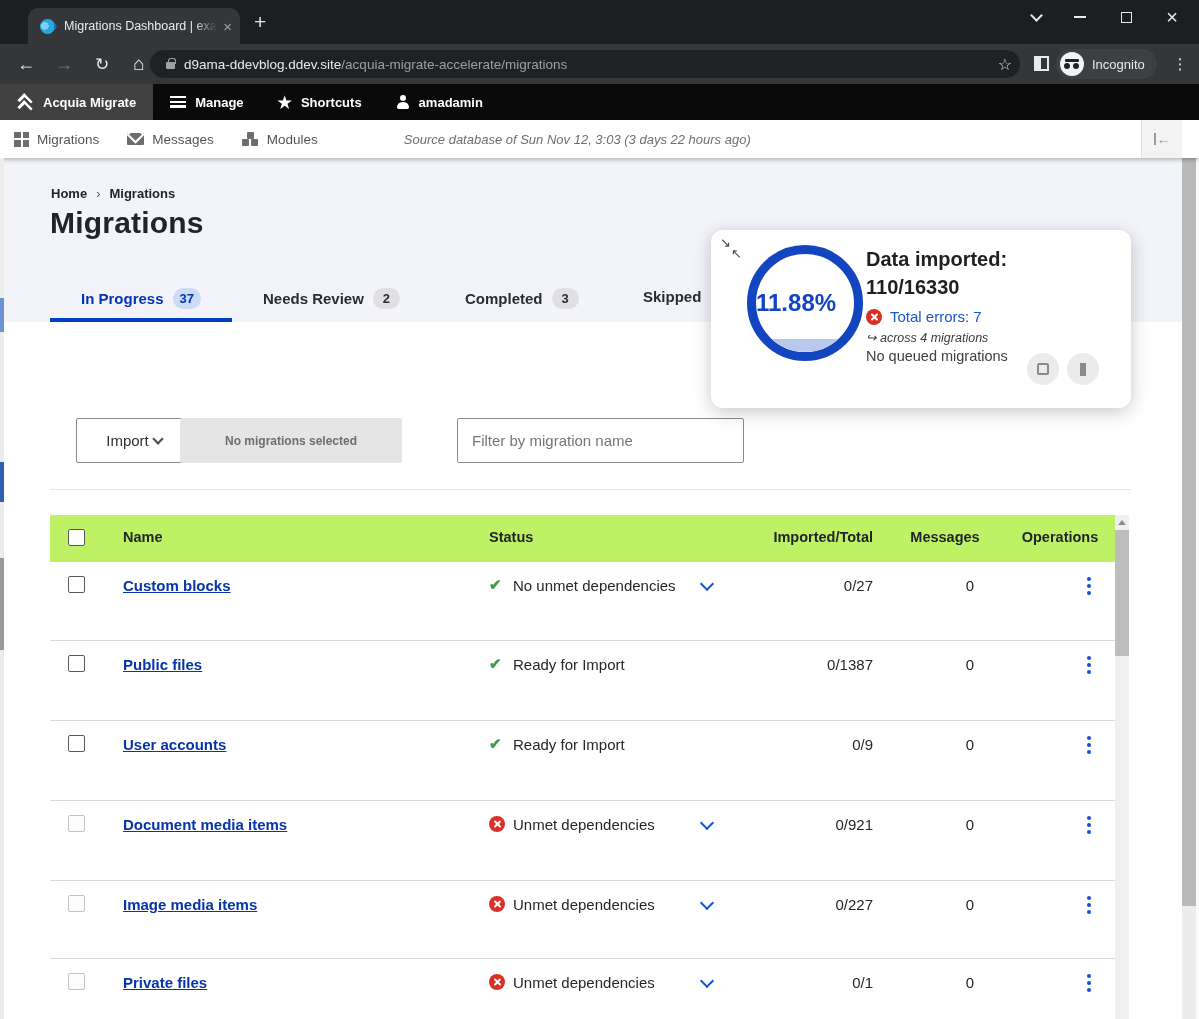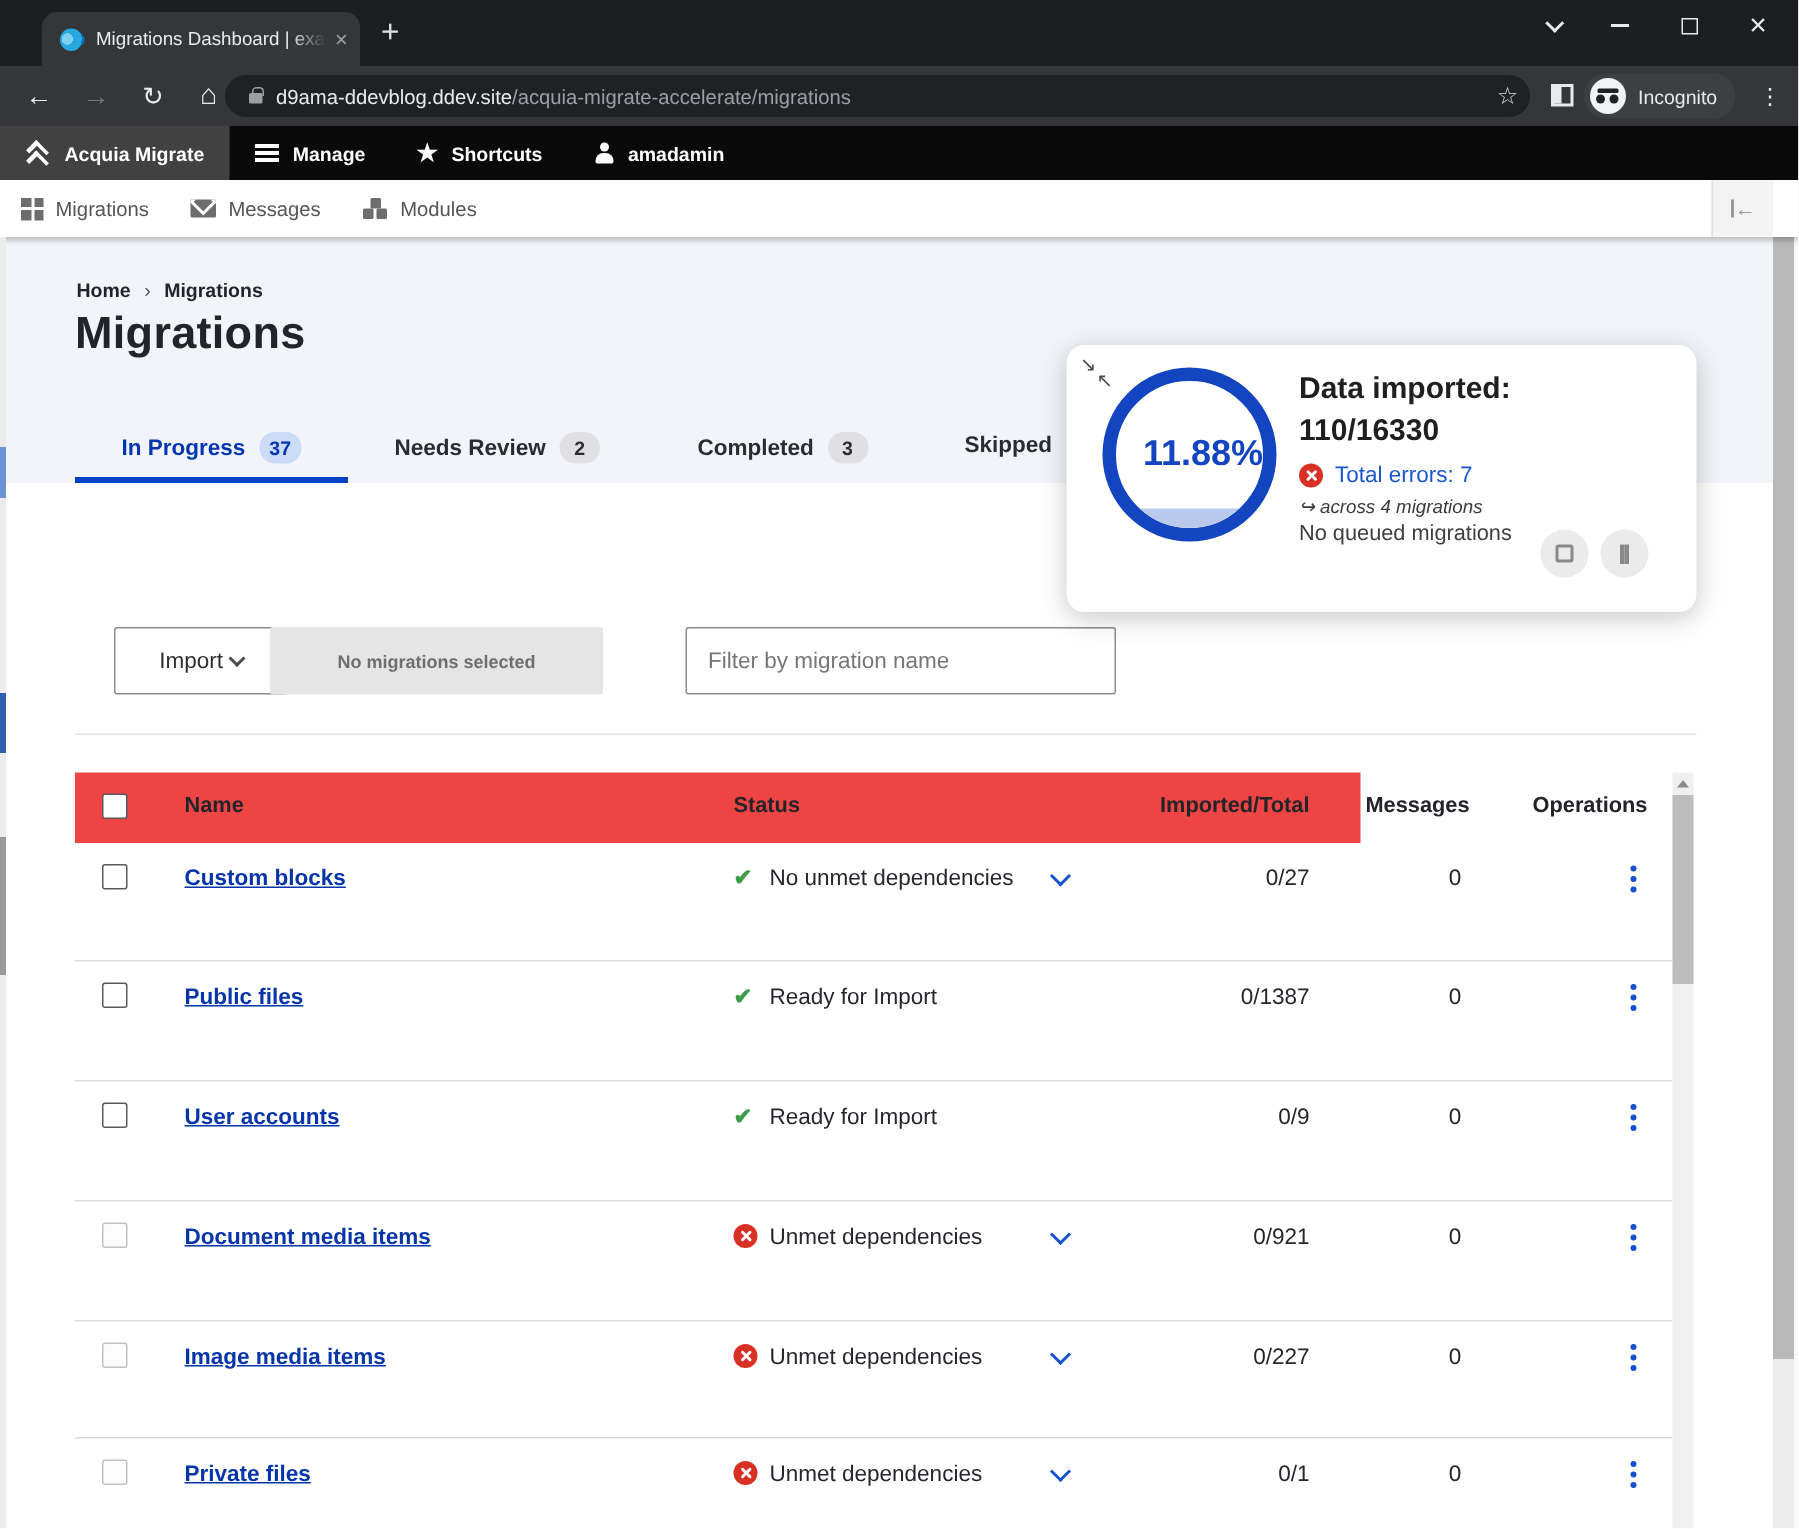--- a/index.html
+++ b/index.html
@@ -98,21 +98,21 @@
                 border-radius:2px; font-size:15px; color:#2f2f2f; display:flex; align-items:center; justify-content:center; gap:5px; font-family:inherit; }
   .btn-import i { width:8px; height:8px; border-right:2px solid #4a4a4a; border-bottom:2px solid #4a4a4a; transform:rotate(45deg); margin-top:-4px; }
   .btn-disabled { position:absolute; left:180px; top:260px; width:222px; height:45px; background:#e5e5e5; border:none; border-radius:2px;
                   font-size:12px; font-weight:bold; color:#6e6e6e; font-family:inherit; }
   .filter-input { position:absolute; left:457px; top:260px; width:287px; height:45px; border:1px solid #8c8c8c; border-radius:2px;
                   font-size:15px; padding:12px 14px; color:#333; font-family:inherit; }
   .filter-input::placeholder { color:#767676; opacity:1; }
 
   
   .tbl { position:absolute; left:50px; top:357px; width:1079px; height:504px; }
-  .thead { position:absolute; left:0; top:0; width:857px; height:47px; background:#ef4444;padding-left:45px; }
+  .thead { position:absolute; left:0; top:0; width:1065px; height:47px; background:#bef264;padding-left:45px; }
   .th { position:absolute; top:14px; font-size:14.5px; font-weight:bold; color:#232429; }
   .cb { position:absolute; width:17px; height:17px; border:1.5px solid #5a5a5a; border-radius:2px; background:#fff; }
   .cb.dim { border-color:#c2c2c2; background:#fcfcfc; }
   .trow { position:absolute; left:0; width:1065px; background:#fff; border-top:1px solid #dadada; }
   .trow.first { border-top:none; }
   .rname { position:absolute; left:73px; top:15px; font-size:15px; color:#0535a9; text-decoration:underline;font-weight:bold; }
   .st-ok { position:absolute; left:439px; top:14px; color:#3f9d49; font-size:15px; font-weight:bold; }
   .st-err { position:absolute; left:439px; top:15px; width:16px; height:16px; border-radius:50%; background:#d93025; }
   .st-err::before, .st-err::after { content:""; position:absolute; left:3.5px; top:7px; width:9px; height:2px; background:#fff; border-radius:1px; }
   .st-err::before { transform:rotate(45deg); } .st-err::after { transform:rotate(-45deg); }
@@ -131,22 +131,22 @@
   
   .page-sb { position:absolute; left:1182px; top:120px; width:14px; height:899px; background:#ececec; }
   .page-sb .thumb { position:absolute; left:0; top:6px; width:14px; height:780px; background:#b9b9b9; }
   .right-sliver { position:absolute; left:1196px; top:120px; width:3px; height:899px; background:#fafafa; }
 
   
   .ovl { position:absolute; left:711px; top:230px; width:420px; height:178px; background:#fff; border-radius:12px;
          box-shadow:0 4px 18px rgba(0,0,0,0.22); z-index:8; }
   .rsz1 { position:absolute; left:9px; top:5px; color:#4a4a4a; font-size:13px; }
   .rsz2 { position:absolute; left:20px; top:16px; color:#4a4a4a; font-size:13px; }
-  .ring { position:absolute; left:24px; top:15px; width:116px; height:116px; border-radius:50%; border:9px solid #1345c0;
-          background:#fff; overflow:hidden; display:flex; align-items:center; justify-content:flex-end; }
+  .ring { position:absolute; left:36px; top:15px; width:116px; height:116px; border-radius:50%; border:9px solid #1345c0;
+          background:#fff; overflow:hidden; display:flex; align-items:center; justify-content:flex-start; }
   .ring .water { position:absolute; left:0; bottom:0; width:100%; height:13px; background:#b9c9ee; }
   .ring .pct { position:relative; color:#1345c0; font-size:24px; font-weight:bold; }
   .ov-h1 { position:absolute; left:155px; top:18px; font-size:20px; font-weight:bold; color:#1f1f1f; }
   .ov-h2 { position:absolute; left:155px; top:46px; font-size:20px; font-weight:bold; color:#1f1f1f; }
   .ov-err { position:absolute; left:155px; top:78px; display:flex; align-items:center; gap:8px; }
   .ov-err .eic { width:16px; height:16px; border-radius:50%; background:#d93025; position:relative; flex:none; }
   .ov-err .eic::before, .ov-err .eic::after { content:""; position:absolute; left:3.5px; top:7px; width:9px; height:2px; background:#fff; border-radius:1px; }
   .ov-err .eic::before { transform:rotate(45deg); } .ov-err .eic::after { transform:rotate(-45deg); }
   .ov-err a { color:#1a56cc; font-size:15px; text-decoration:none; }
   .ov-across { position:absolute; left:155px; top:100px; font-style:italic; font-size:12.5px; color:#3a3a3a; }
@@ -242,20 +242,21 @@
       <span>Messages</span>
     </div>
     <div class="tray-item">
       <span class="cubes">
           <b></b>
           <b></b>
           <b></b>
         </span>
       <span>Modules</span>
     </div>
+    <span class="src-note">Source database of Sun Nov 12, 3:03 (3 days 22 hours ago)</span>
     <div class="tray-collapse">
       <span class="bar"></span>
       <span class="arr">←</span>
     </div>
   </div>
 
   <div class="page">
     <div class="page-head"></div>
 
     <div class="crumbs">

